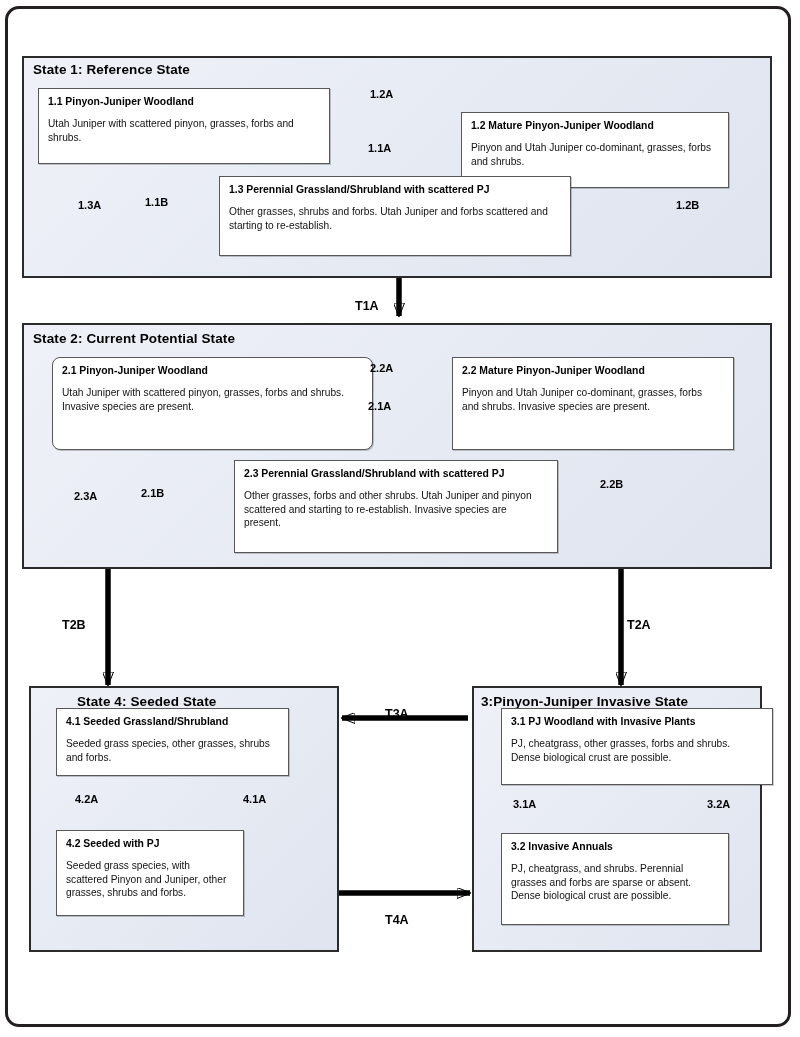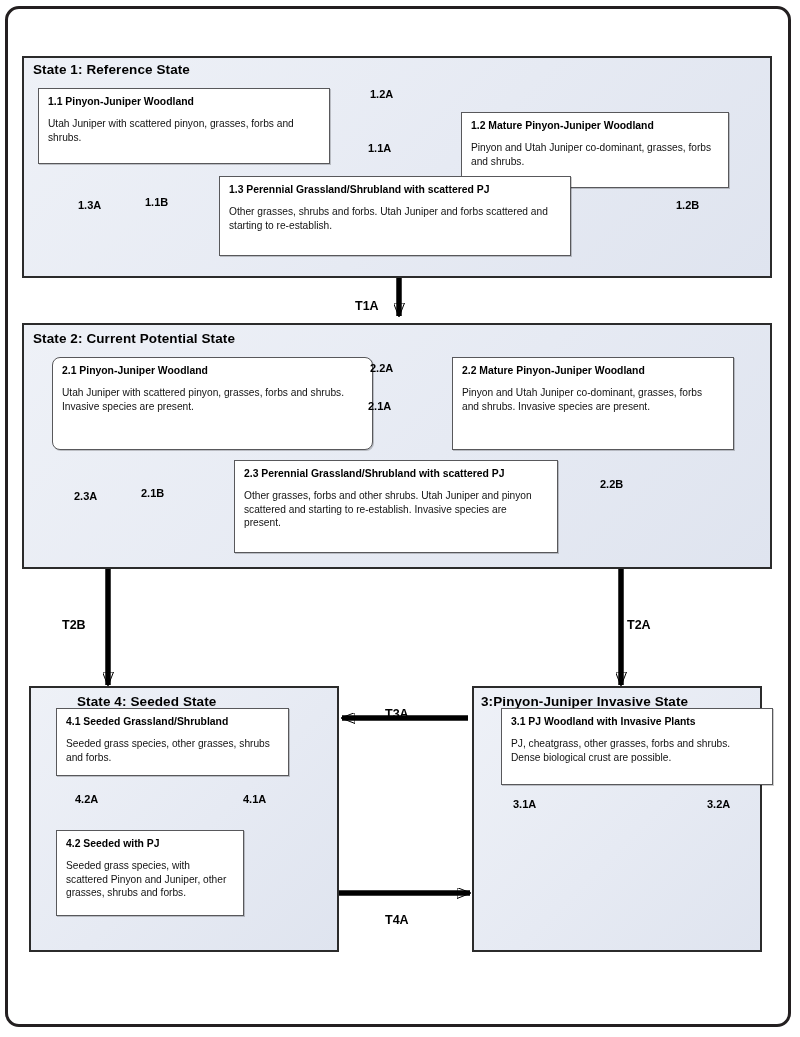--- a/index.html
+++ b/index.html
@@ -212,20 +212,24 @@
 
   <div class="state-panel" style="left:472px;top:686px;width:290px;height:266px;">
   </div>
   <div class="state-title" style="left:481px;top:694px;">3:Pinyon-Juniper Invasive State</div>
 
   <div class="pbox" style="left:501px;top:708px;width:272px;height:77px;">
     <p class="ptitle">3.1 PJ Woodland with Invasive Plants</p>
     <p class="pdesc">PJ, cheatgrass, other grasses, forbs and shrubs.  Dense biological crust are possible.</p>
   </div>
 
+  <div class="pbox" style="left:501px;top:833px;width:228px;height:92px;">
+    <p class="ptitle">3.2 Invasive  Annuals</p>
+    <p class="pdesc">PJ, cheatgrass,  and shrubs.  Perennial grasses and forbs are sparse or absent. Dense biological crust are possible.</p>
+  </div>
 
   <div class="lbl" style="left:513px;top:798px;">3.1A</div>
   <div class="lbl" style="left:707px;top:798px;">3.2A</div>
 
   <div class="lbl big" style="left:385px;top:697px;">T3A</div>
   <div class="lbl big" style="left:385px;top:903px;">T4A</div>
 
 </div>
 
 </body></html>

